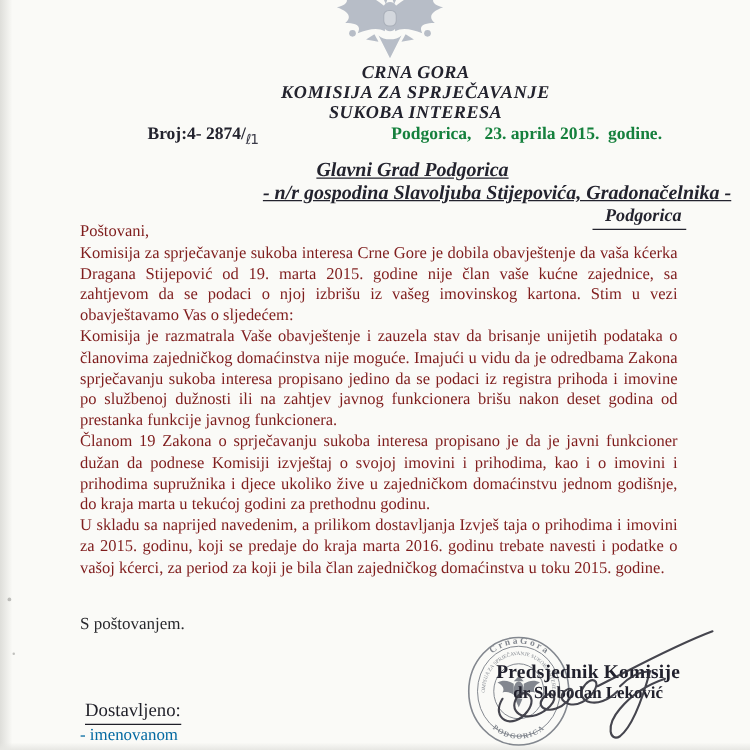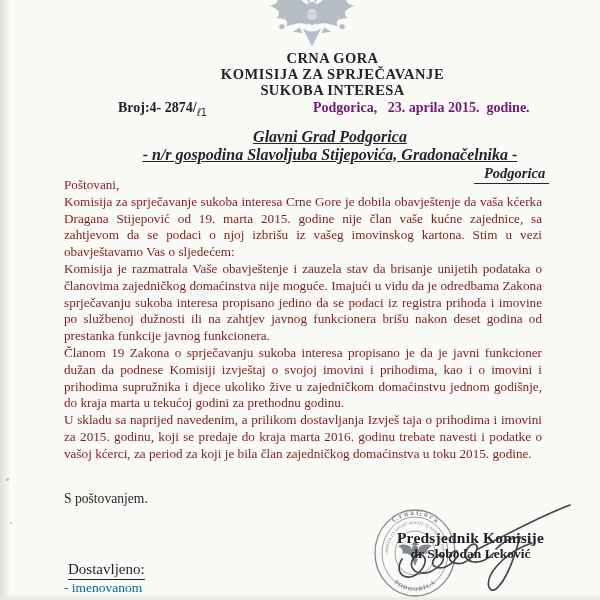--- a/index.html
+++ b/index.html
@@ -12,33 +12,33 @@
   .abs{position:absolute;}
   
   .edge-left{left:0;top:0;width:10px;height:600px;
     background:linear-gradient(to right,#dededa,rgba(250,250,247,0));}
   .edge-bottom{left:0;top:594px;width:600px;height:6px;
     background:linear-gradient(to top,#e7e7e3,rgba(250,250,247,0));}
   .speck{width:3px;height:3px;border-radius:50%;background:#9a9a96;opacity:.6;}
 
   
   .letterhead{left:180px;top:50px;width:305px;text-align:center;
-    font-weight:bold;font-size:14.5px;line-height:16px;
+    font-weight:bold;font-style:italic;font-size:14.5px;line-height:16px;
     color:#23232e;letter-spacing:.4px;}
   .letterhead .l2{letter-spacing:.6px;}
 
   .refline{left:118px;top:100px;font-weight:bold;font-size:14px;color:#23232e;white-space:pre;}
   .ref-hand{font-family:"DejaVu Sans",sans-serif;font-weight:normal;
     font-size:11px;color:#3a3a48;position:relative;top:4px;letter-spacing:-1px;}
-  .dateline{left:313px;top:100px;font-weight:bold;font-size:14px;color:#701a75;white-space:pre;}
+  .dateline{left:313px;top:100px;font-weight:bold;font-size:14px;color:#15803d;white-space:pre;}
 
   .recipient{left:75px;top:128px;width:510px;text-align:center;
     font-weight:bold;font-style:italic;color:#23232e;text-decoration:underline;}
   .recipient .r1{font-size:16px;line-height:18px;}
-  .recipient .r2{font-size:16px;line-height:18px;}
+  .recipient .r2{font-size:16px;line-height:18px;text-align:right;}
   .recipient-city{left:474px;top:165px;font-weight:bold;font-style:italic;font-size:14.5px;
     color:#23232e;border-bottom:1.6px solid #23232e;padding:0 4px 1px 10px;}
 
   .body-text{left:64px;top:177px;width:478px;font-size:13.2px;line-height:16.8px;
     text-align:justify;color:#7f1d1d;}
   .body-text p{margin:0;}
   .salutation{text-align:left;}
   .closing{left:64px;top:491px;font-size:13.6px;color:#28282c;text-align:right;}
 
   .sig-block{left:368px;top:529px;width:205px;text-align:center;color:#20202c;z-index:3;}

